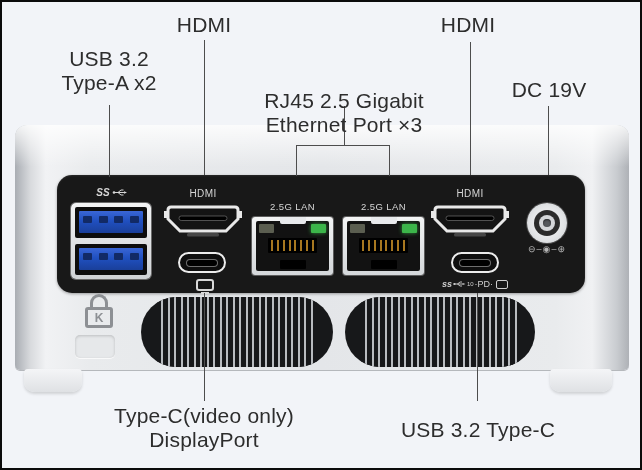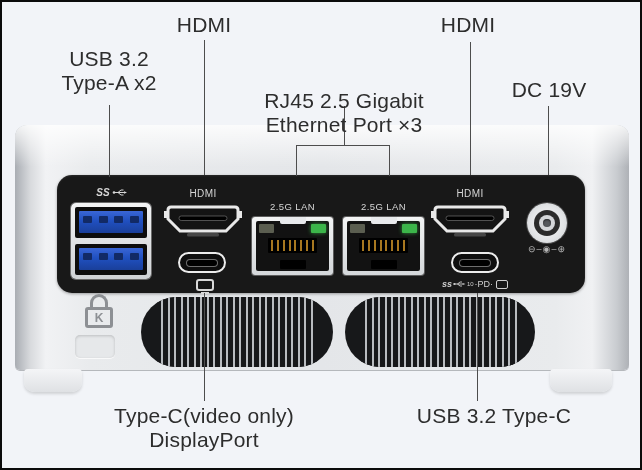--- a/index.html
+++ b/index.html
@@ -331,15 +331,15 @@
   <div class="callout" style="left:242px; top:50px; width:200px;margin-top:37px;">
     <div>RJ45 2.5 Gigabit</div>
     <div>Ethernet Port ×3</div>
   </div>
   <div class="callout" style="left:430px; top:11px; width:72px;">HDMI</div>
   <div class="callout" style="left:504px; top:76px; width:86px;">DC 19V</div>
   <div class="callout" style="left:97px; top:402px; width:210px;">
     <div>Type-C(video only)</div>
     <div>DisplayPort</div>
   </div>
-  <div class="callout" style="left:383px; top:402px; width:186px;text-align:right;">USB 3.2 Type-C</div>
+  <div class="callout" style="left:383px; top:416px; width:186px;">USB 3.2 Type-C</div>
 
 </div>
 
 </body></html>

